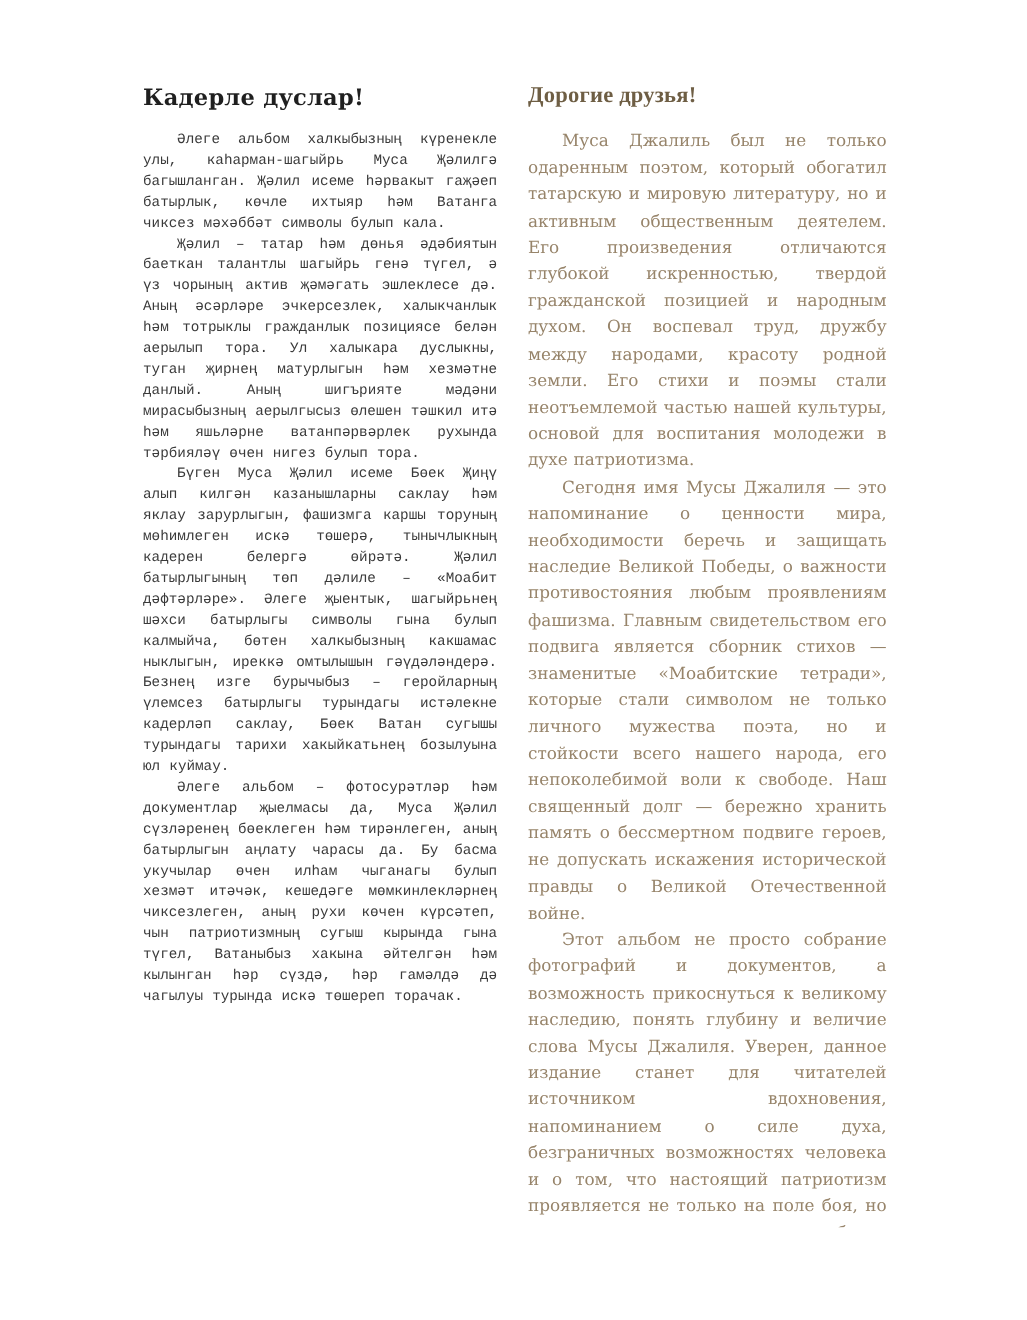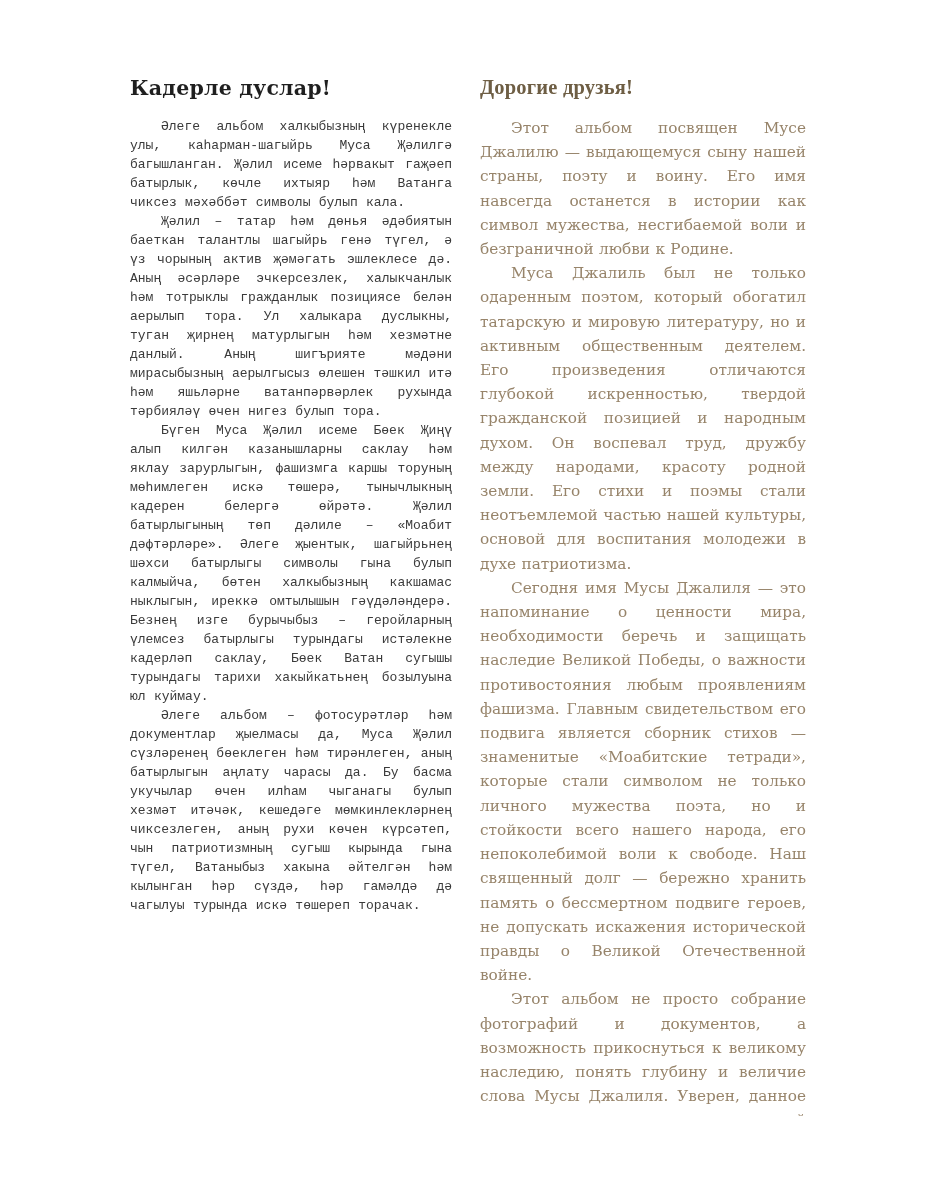--- a/index.html
+++ b/index.html
@@ -78,21 +78,20 @@
       <p>Әлеге альбом халкыбызның күренекле улы, каһарман-шагыйрь Муса Җәлилгә багышланган. Җәлил исеме һәрвакыт гаҗәеп батырлык, көчле ихтыяр һәм Ватанга чиксез мәхәббәт символы булып кала.</p>
       <p>Җәлил – татар һәм дөнья әдәбиятын баеткан талантлы шагыйрь генә түгел, ә үз чорының актив җәмәгать эшлеклесе дә. Аның әсәрләре эчкерсезлек, халыкчанлык һәм тотрыклы гражданлык позициясе белән аерылып тора. Ул халыкара дуслыкны, туган җирнең матурлыгын һәм хезмәтне данлый. Аның шигърияте мәдәни мирасыбызның аерылгысыз өлешен тәшкил итә һәм яшьләрне ватанпәрвәрлек рухында тәрбияләү өчен нигез булып тора.</p>
       <p>Бүген Муса Җәлил исеме Бөек Җиңү алып килгән казанышларны саклау һәм яклау зарурлыгын, фашизмга каршы торуның мөһимлеген искә төшерә, тынычлыкның кадерен белергә өйрәтә. Җәлил батырлыгының төп дәлиле – «Моабит дәфтәрләре». Әлеге җыентык, шагыйрьнең шәхси батырлыгы символы гына булып калмыйча, бөтен халкыбызның какшамас ныклыгын, иреккә омтылышын гәүдәләндерә. Безнең изге бурычыбыз – геройларның үлемсез батырлыгы турындагы истәлекне кадерләп саклау, Бөек Ватан сугышы турындагы тарихи хакыйкатьнең бозылуына юл куймау.</p>
       <p>Әлеге альбом – фотосурәтләр һәм документлар җыелмасы да, Муса Җәлил сүзләренең бөеклеген һәм тирәнлеген, аның батырлыгын аңлату чарасы да. Бу басма укучылар өчен илһам чыганагы булып хезмәт итәчәк, кешедәге мөмкинлекләрнең чиксезлеген, аның рухи көчен күрсәтеп, чын патриотизмның сугыш кырында гына түгел, Ватаныбыз хакына әйтелгән һәм кылынган һәр сүздә, һәр гамәлдә дә чагылуы турында искә төшереп торачак.</p>
     </div>
   </div>
 
   <div class="column column-right">
     <h2 class="col-title">Дорогие друзья!</h2>
     <div class="col-body">
-      <p>Этот альбом посвящен Мусе Джалилю — выдающемуся сыну нашей страны, поэту и воину. Его имя навсегда останется в истории как символ мужества, несгибаемой воли и безграничной любви к Родине.</p>
       <p>Муса Джалиль был не только одаренным поэтом, который обогатил татарскую и мировую литературу, но и активным общественным деятелем. Его произведения отличаются глубокой искренностью, твердой гражданской позицией и народным духом. Он воспевал труд, дружбу между народами, красоту родной земли. Его стихи и поэмы стали неотъемлемой частью нашей культуры, основой для воспитания молодежи в духе патриотизма.</p>
       <p>Сегодня имя Мусы Джалиля — это напоминание о ценности мира, необходимости беречь и защищать наследие Великой Победы, о важности противостояния любым проявлениям фашизма. Главным свидетельством его подвига является сборник стихов — знаменитые «Моабитские тетради», которые стали символом не только личного мужества поэта, но и стойкости всего нашего народа, его непоколебимой воли к свободе. Наш священный долг — бережно хранить память о бессмертном подвиге героев, не допускать искажения исторической правды о Великой Отечественной войне.</p>
       <p>Этот альбом не просто собрание фотографий и документов, а возможность прикоснуться к великому наследию, понять глубину и величие слова Мусы Джалиля. Уверен, данное издание станет для читателей источником вдохновения, напоминанием о силе духа, безграничных возможностях человека и о том, что настоящий патриотизм проявляется не только на поле боя, но и в каждом слове и поступке во благо Родины.</p>
     </div>
   </div>
 
   <div class="page-number">5</div>
 
 </div>
 

